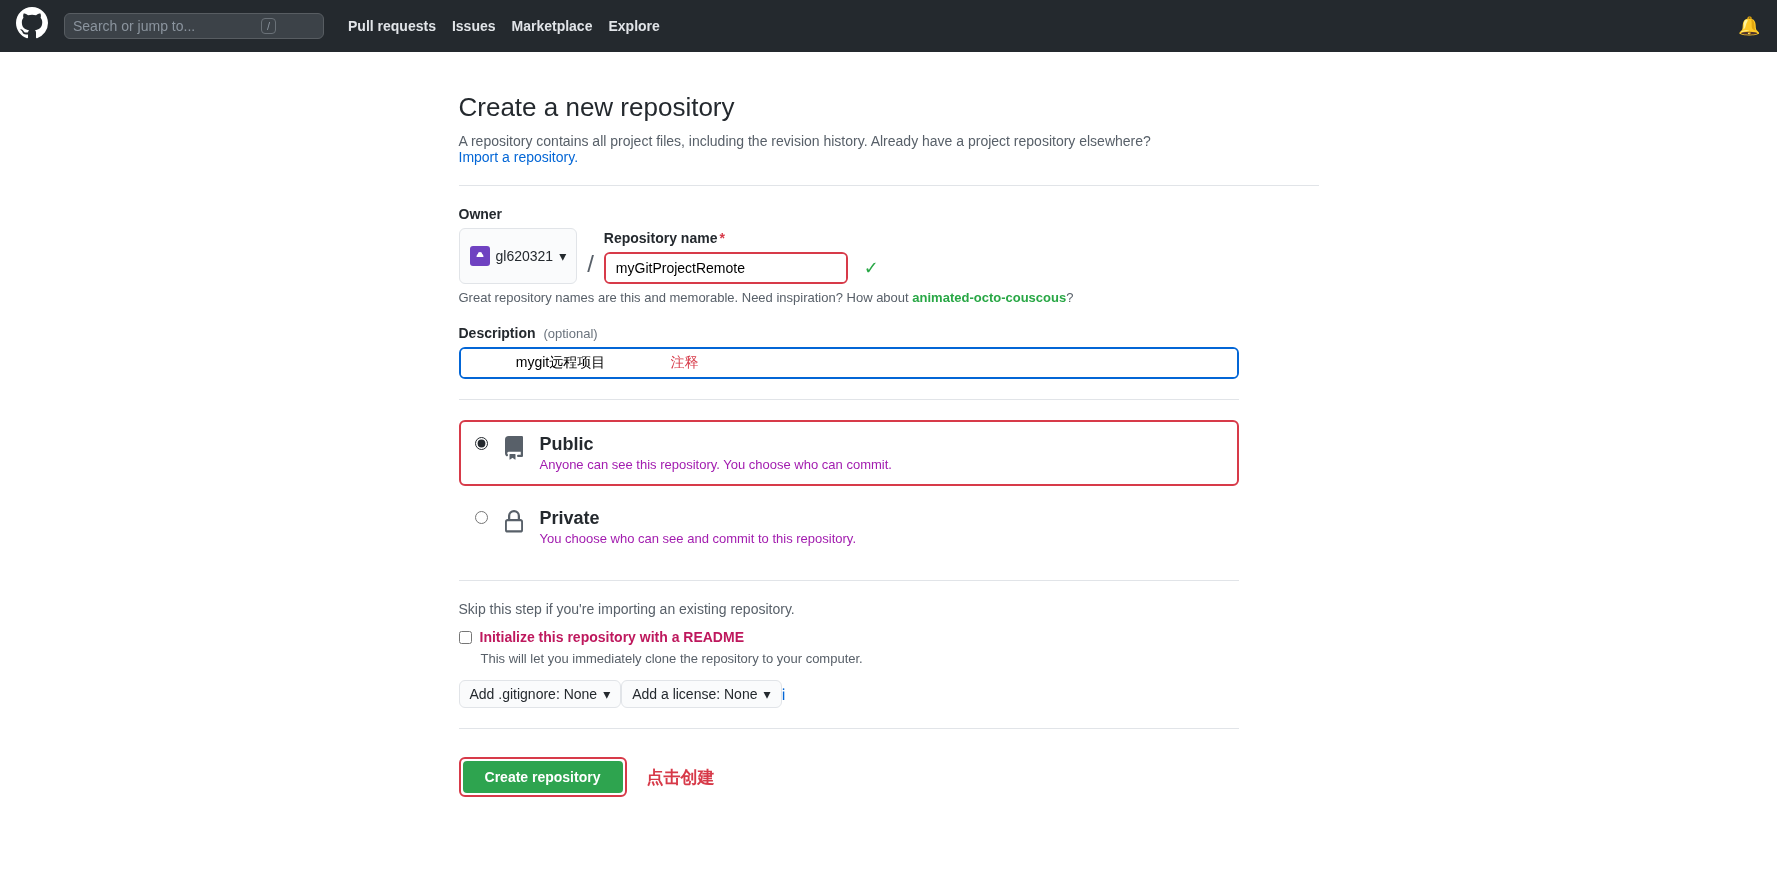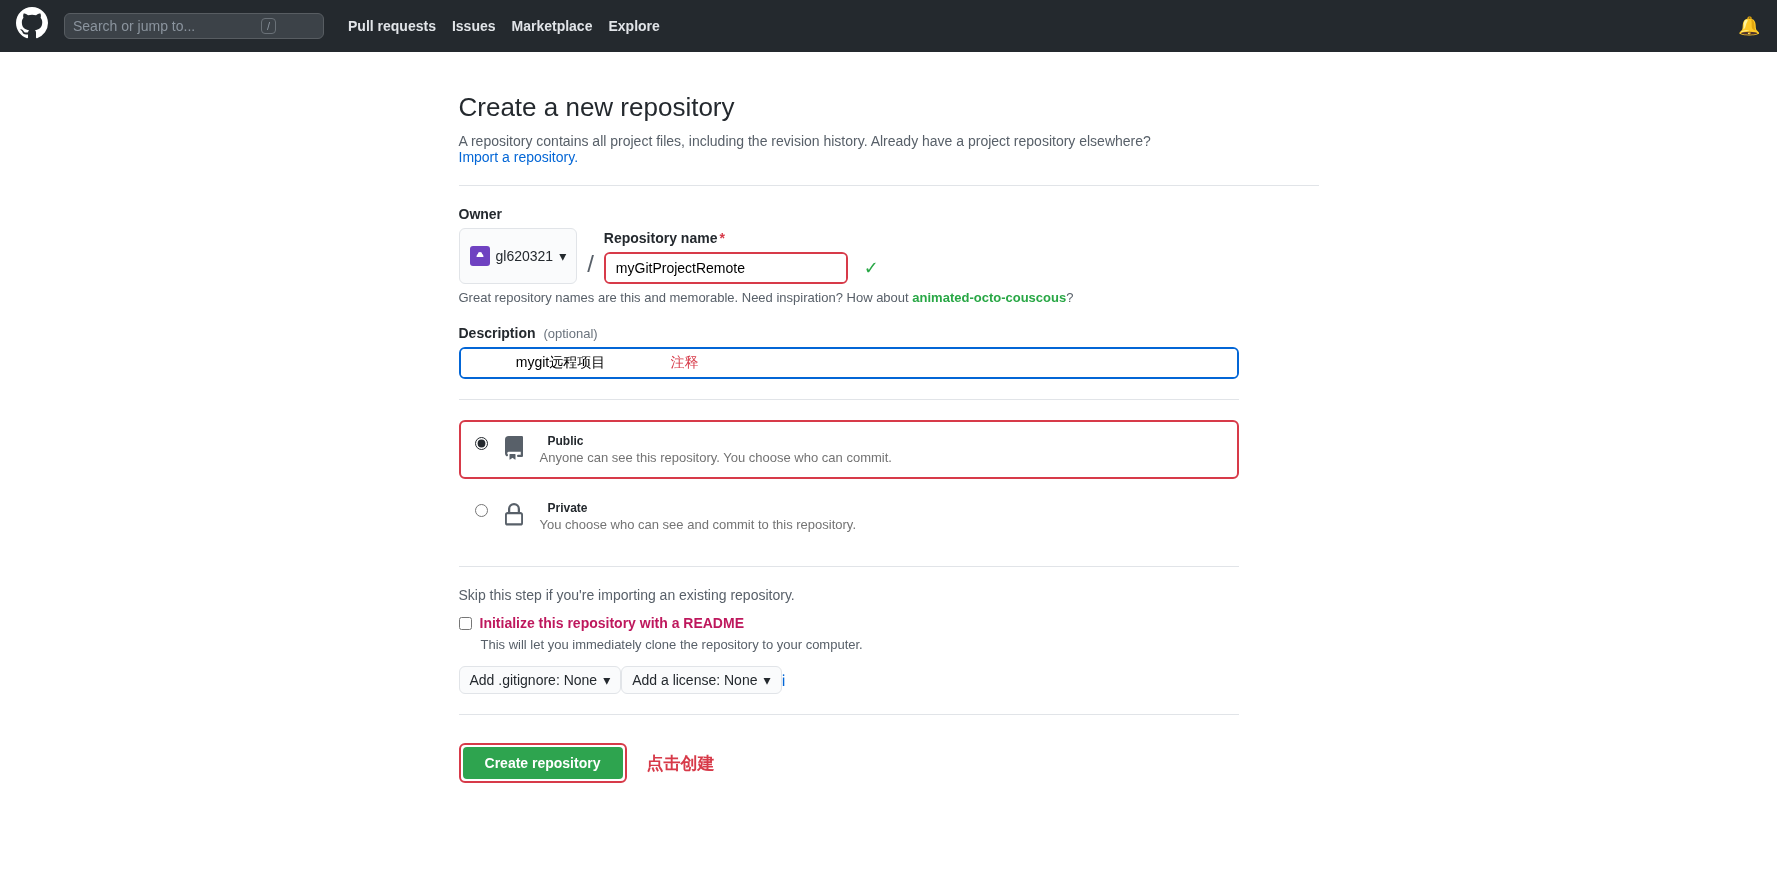--- a/index.html
+++ b/index.html
@@ -235,28 +235,27 @@
 
     .visibility-option input[type="radio"] {
       margin-top: 3px;
       flex-shrink: 0;
       accent-color: #24292e;
     }
 
     .vis-text {}
     .vis-name {
       font-weight: 600;
-      font-size: 12px;
+      font-size: 18px;
       color: #24292e;
       margin-bottom: 2px;
-      margin-left: 8px;
     }
     .vis-desc {
       font-size: 13px;
-      color: #737373;
+      color: #a21caf;
     }
 
     
     .initialize-section {
       margin-top: 20px;
     }
     .skip-text {
       font-size: 14px;
       color: #586069;
       margin-bottom: 12px;

